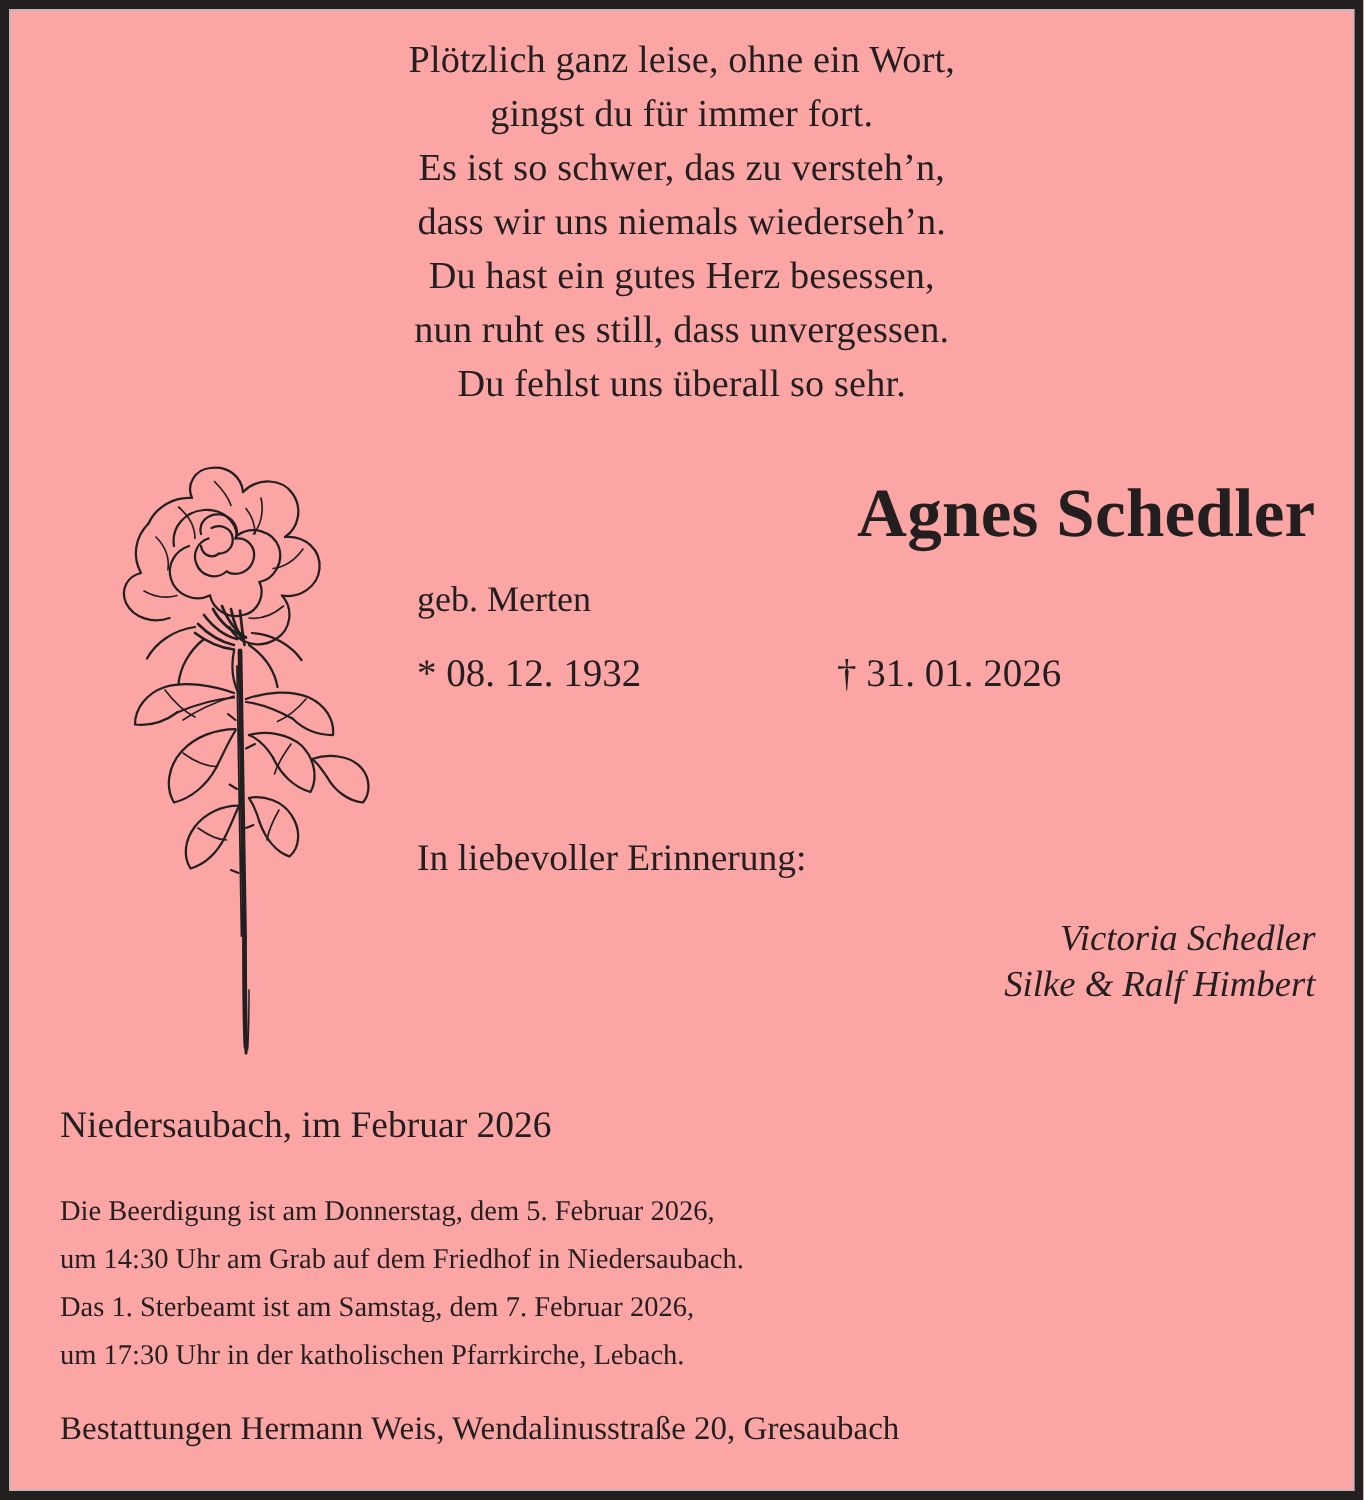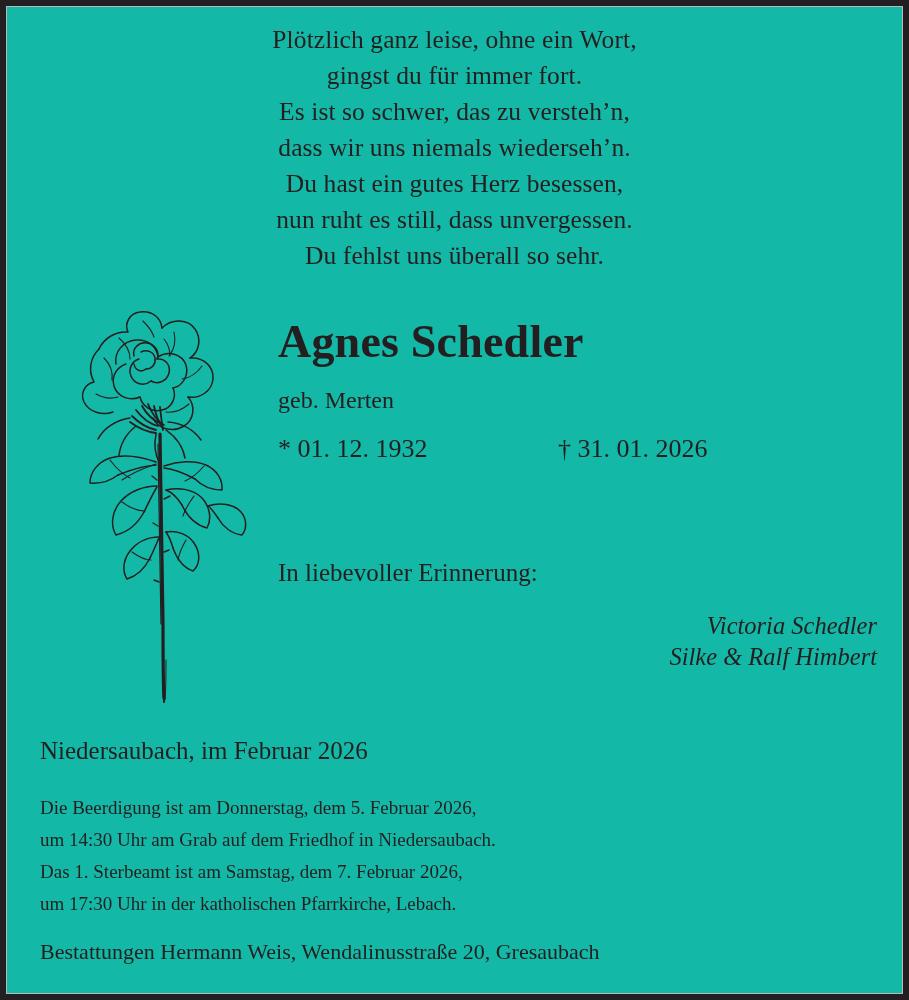--- a/index.html
+++ b/index.html
@@ -9,21 +9,21 @@
   }
   body {
     font-family: "Liberation Serif", "DejaVu Serif", serif;
     color: #231f20;
   }
   #notice {
     position: relative;
     width: 909px;
     height: 1000px;
     box-sizing: border-box;
-    background: #14b8a6;
+    background: #fca5a5;
     border: 6px solid #231f20;
     overflow: hidden;
   }
   #inner-frame {
     position: absolute;
     left: 0; top: 0; right: 0; bottom: 0;
     border: 1px solid #b9b9bb;
     pointer-events: none;
   }
 
@@ -57,20 +57,21 @@
     top: 312px;
     right: 26px;
   }
   .deceased-name {
     font-size: 46px;
     font-weight: bold;
     line-height: 1.05;
     letter-spacing: 0.2px;
     margin: 0;
     white-space: pre;
+    text-align: right;
   }
   .maiden-name {
     font-size: 24px;
     line-height: 1.2;
     margin: 20px 0 0 0;
     white-space: pre;
   }
   .dates-row {
     margin-top: 18px;
     font-size: 26px;
@@ -234,21 +235,21 @@
 
       <path d="M119 380 C119 392 120 400 120 408" stroke-width="2"></path>
       <path d="M122 366 C122 380 122 394 121 406" stroke-width="1"></path>
     </svg>
   </div>
 
   <div class="name-block">
     <h1 class="deceased-name">Agnes Schedler</h1>
     <p class="maiden-name">geb. Merten</p>
     <div class="dates-row">
-      <span class="date-birth">* 01. 12. 1932</span>
+      <span class="date-birth">* 08. 12. 1932</span>
       <span class="date-death">† 31. 01. 2026</span>
     </div>
   </div>
 
   <div class="memory-block">
     <p class="memory-heading">In liebevoller Erinnerung:</p>
     <ul class="survivors">
       <li>Victoria Schedler</li>
       <li>Silke &amp; Ralf Himbert</li>
     </ul>

